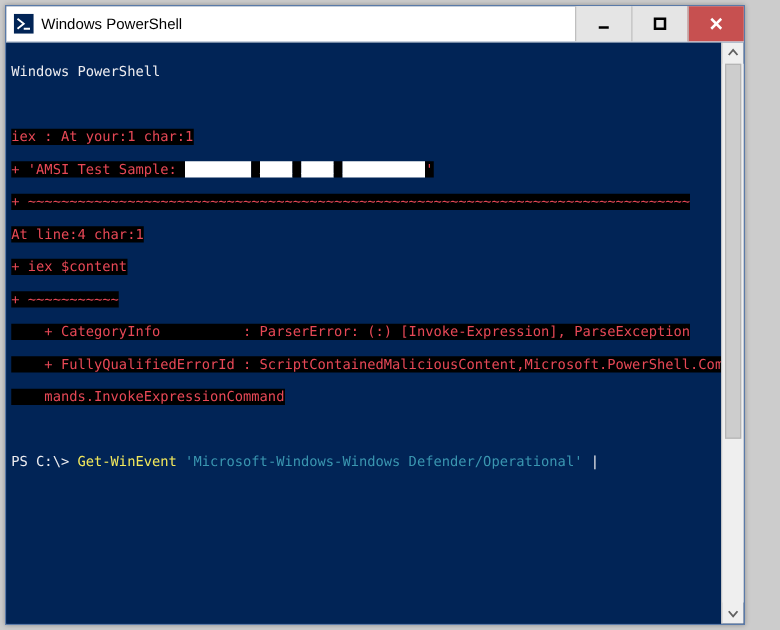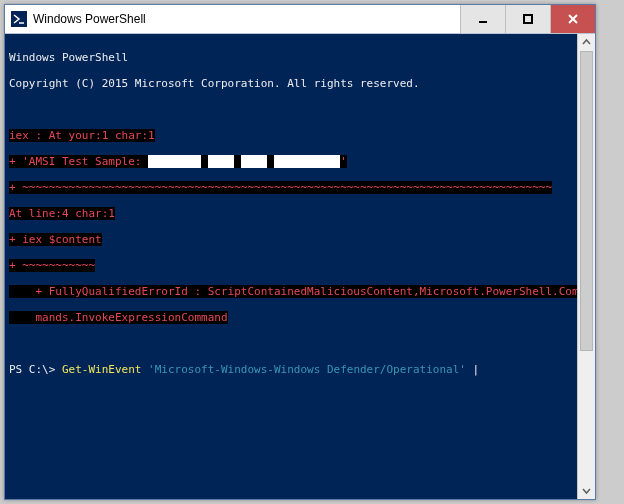--- a/index.html
+++ b/index.html
@@ -132,28 +132,28 @@
             <line class="x-line" x1="2" y1="2" x2="10" y2="10" stroke-width="2"></line>
             <line class="x-line" x1="10" y1="2" x2="2" y2="10" stroke-width="2"></line>
           </svg>
       </div>
     </div>
   </div>
 
   <div class="client">
     <div class="term">
 <span class="line"><span class="t-white">Windows PowerShell</span></span>
-<span class="line"><span class="t-white">Copyright (C) 2015 Microsoft Corporation. All rights reserved.</span></span>
 <span class="line"> </span>
 <span class="line"><span class="t-redbg">iex : At your:1 char:1</span></span>
 <span class="line"><span class="t-redbg">+ 'AMSI Test Sample: </span><span class="t-blkw">XXXXXXXX</span><span class="t-redbg"> </span><span class="t-blkw">XXXX</span><span class="t-redbg"> </span><span class="t-blkw">XXXX</span><span class="t-redbg"> </span><span class="t-blkw">XXXXXXXXXX</span><span class="t-redbg">'</span></span>
 <span class="line"><span class="t-redbg">+ ~~~~~~~~~~~~~~~~~~~~~~~~~~~~~~~~~~~~~~~~~~~~~~~~~~~~~~~~~~~~~~~~~~~~~~~~~~~~~~~~</span></span>
 <span class="line"><span class="t-redbg">At line:4 char:1</span></span>
 <span class="line"><span class="t-redbg">+ iex $content</span></span>
 <span class="line"><span class="t-redbg">+ ~~~~~~~~~~~</span></span>
+<span class="line"><span class="t-redbg">    + CategoryInfo          : ParserError: (:) [Invoke-Expression], ParseException</span></span>
 <span class="line"><span class="t-redbg">    + FullyQualifiedErrorId : ScriptContainedMaliciousContent,Microsoft.PowerShell.Com</span></span>
 <span class="line"><span class="t-redbg">    mands.InvokeExpressionCommand</span></span>
 <span class="line"> </span>
 <span class="line"><span class="t-white">PS C:\&gt; </span><span class="t-yellow">Get-WinEvent </span><span class="t-dcyan">'Microsoft-Windows-Windows Defender/Operational'</span><span class="t-white"> |</span></span>
 <span class="line"> </span>
 
 
 
 
 

